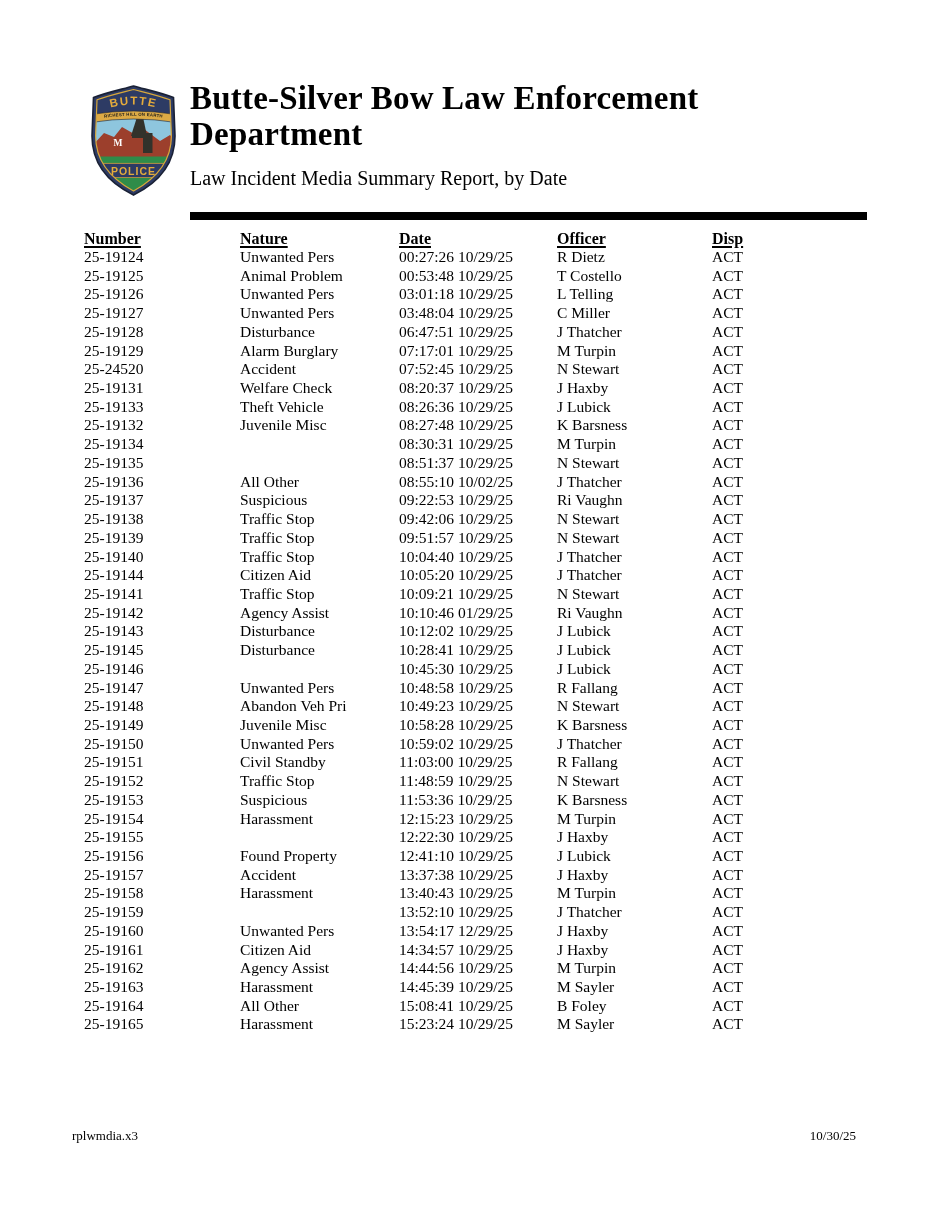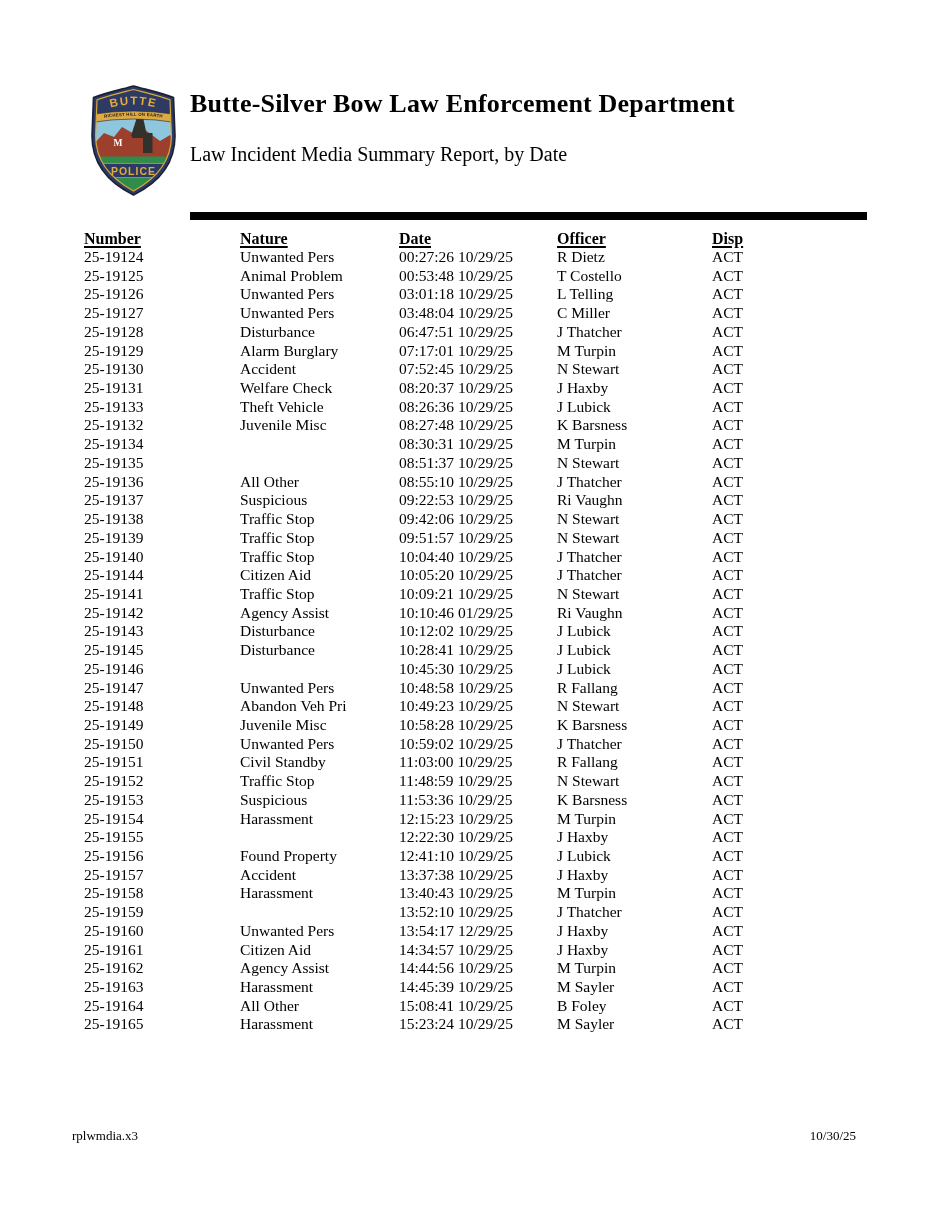--- a/index.html
+++ b/index.html
@@ -19,23 +19,23 @@
     width: 97px;
     height: 113px;
   }
   .header-text {
     position: absolute;
     left: 190px;
     top: 80px;
     width: 560px;
   }
   .report-title {
-    font-size: 26px;
+    font-size: 33px;
     font-weight: bold;
-    line-height: 48px;
+    line-height: 36px;
     letter-spacing: 0.2px;
   }
   .report-subtitle {
     font-size: 20px;
     line-height: 26px;
     margin-top: 13px;
   }
   .rule {
     position: absolute;
     left: 190px;
@@ -191,21 +191,21 @@
 
     <div class="trow">
       <span>25-19129</span>
       <span>Alarm Burglary</span>
       <span>07:17:01 10/29/25</span>
       <span>M Turpin</span>
       <span>ACT</span>
     </div>
 
     <div class="trow">
-      <span>25-19130</span>
+      <span>25-24520</span>
       <span>Accident</span>
       <span>07:52:45 10/29/25</span>
       <span>N Stewart</span>
       <span>ACT</span>
     </div>
 
     <div class="trow">
       <span>25-19131</span>
       <span>Welfare Check</span>
       <span>08:20:37 10/29/25</span>
@@ -241,21 +241,21 @@
       <span>25-19135</span>
       <span></span>
       <span>08:51:37 10/29/25</span>
       <span>N Stewart</span>
       <span>ACT</span>
     </div>
 
     <div class="trow">
       <span>25-19136</span>
       <span>All Other</span>
-      <span>08:55:10 10/29/25</span>
+      <span>08:55:10 10/02/25</span>
       <span>J Thatcher</span>
       <span>ACT</span>
     </div>
 
     <div class="trow">
       <span>25-19137</span>
       <span>Suspicious</span>
       <span>09:22:53 10/29/25</span>
       <span>Ri Vaughn</span>
       <span>ACT</span>

